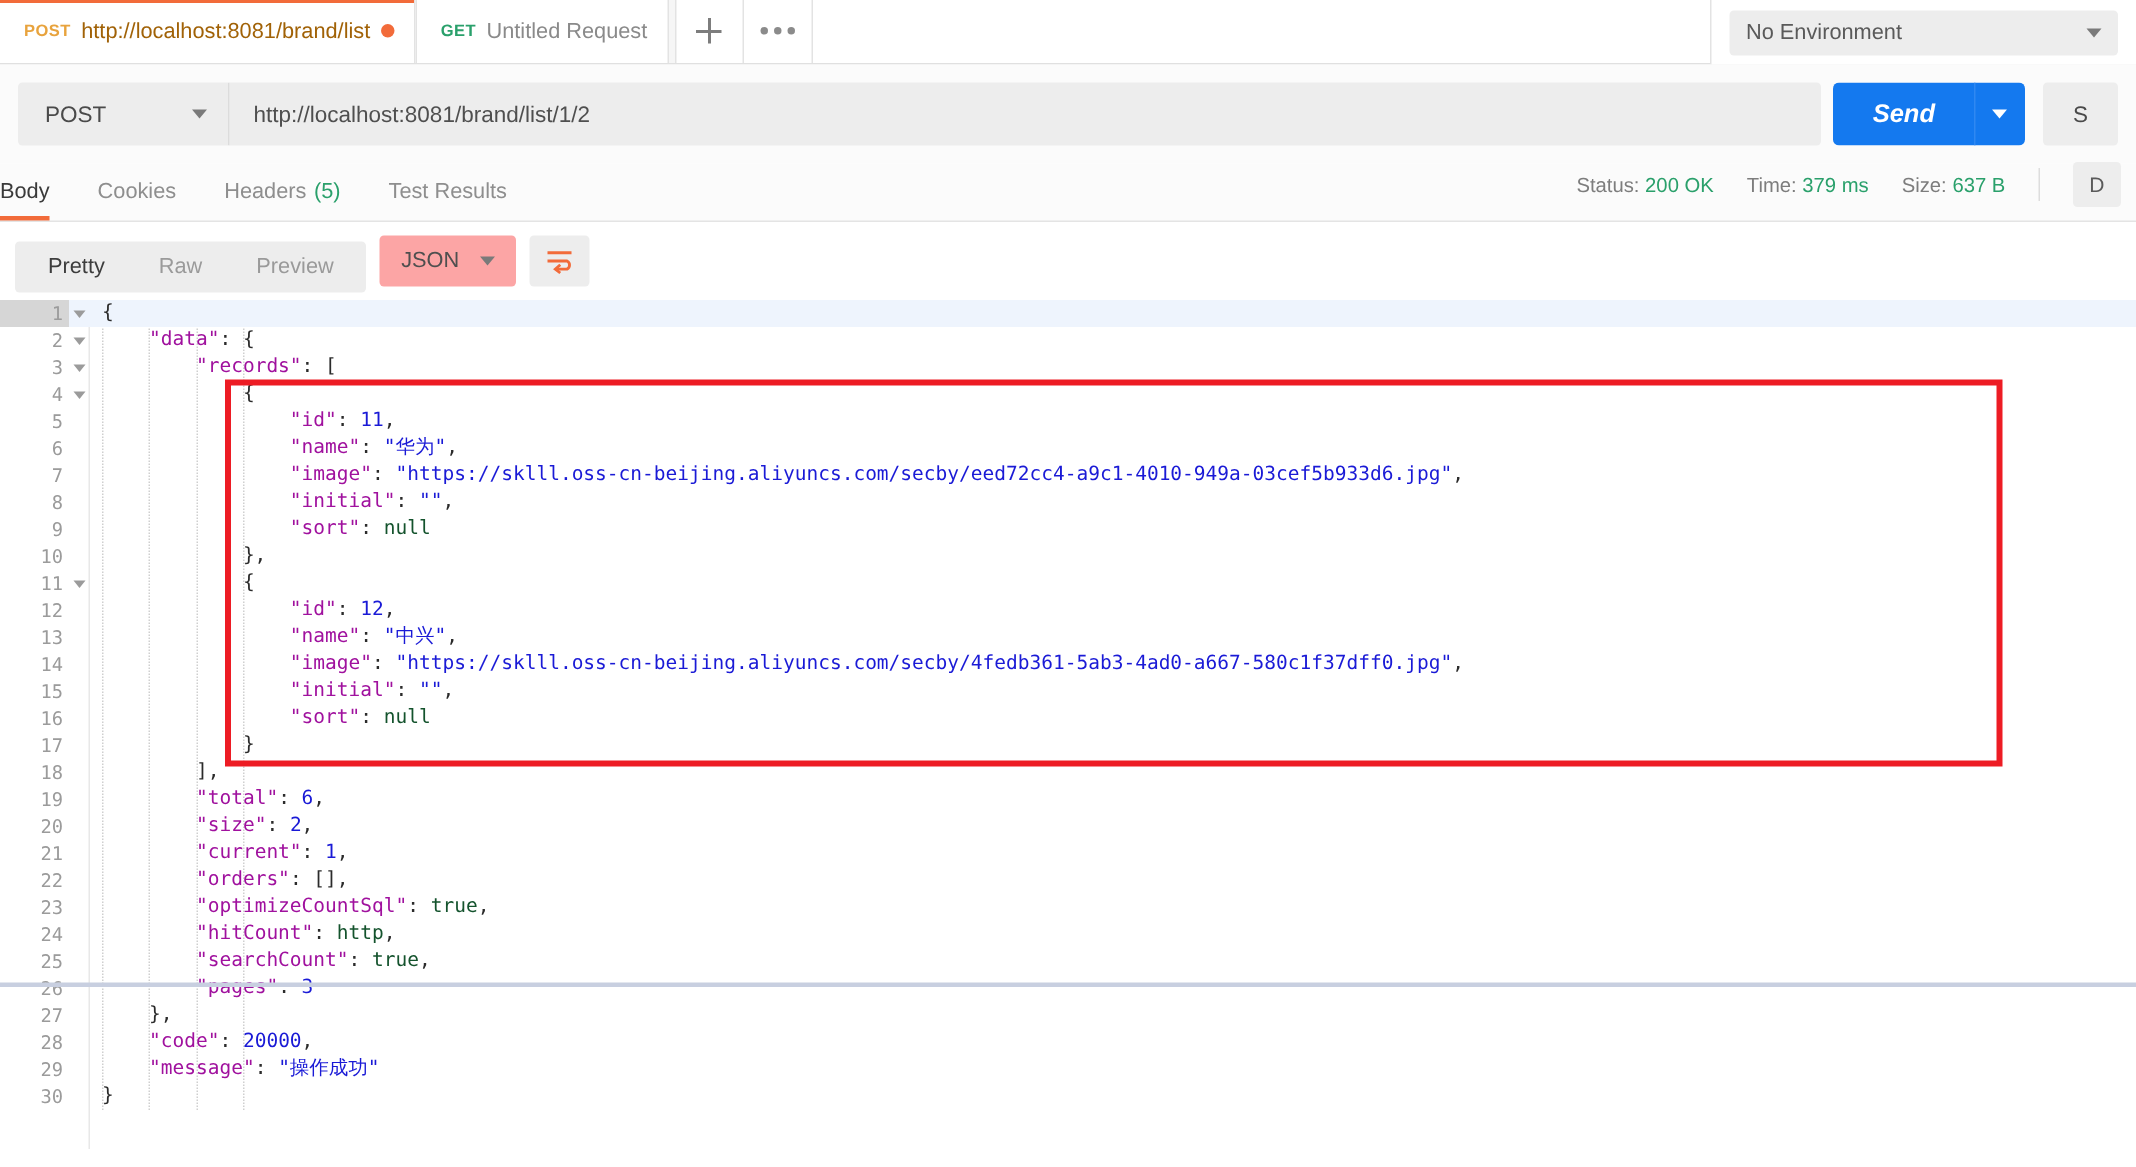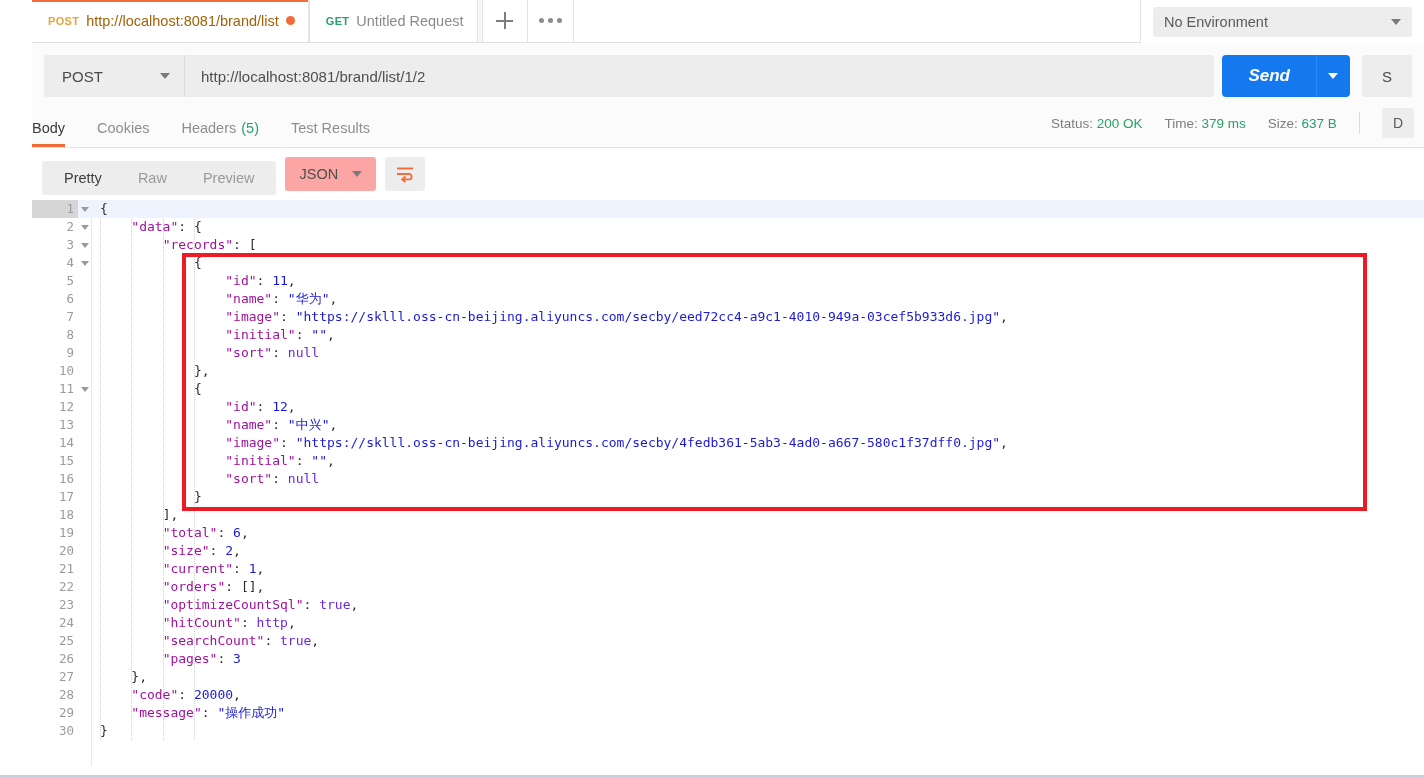--- a/index.html
+++ b/index.html
@@ -9,23 +9,22 @@
     width: 1424px; height: 778px;
     overflow: hidden;
     background: #ffffff;
     font-family: "Liberation Sans", sans-serif;
     -webkit-font-smoothing: antialiased;
   }
 
   #app {
     position: relative;
     width: 1424px;
-    height: 778px;
-    background: #ffffff;
-    padding-left: 32px;
+    height: 658px;
+    background: #ffffff;
   }
 
   
   .tabbar {
     position: relative;
     height: 43px;
     background: #f6f6f6;
     border-bottom: 1px solid #e0e0e0;
     display: flex;
     align-items: flex-end;
@@ -357,21 +356,21 @@
   }
   .ctext {
     padding-left: 8px;
     color: #2b2b2b;
     white-space: pre;
   }
   .k { color: #a0119e; }
   .s { color: #1a1ad6; }
   .n { color: #1a1ad6; }
   .p { color: #2b2b2b; }
-  .b { color: #6d28d9; }
+  .b { color: #14532d; }
 
   .indentguides {
     position: absolute;
     top: 0; bottom: 0;
     pointer-events: none;
   }
   .ig {
     position: absolute;
     top: 0;
     width: 1px;

